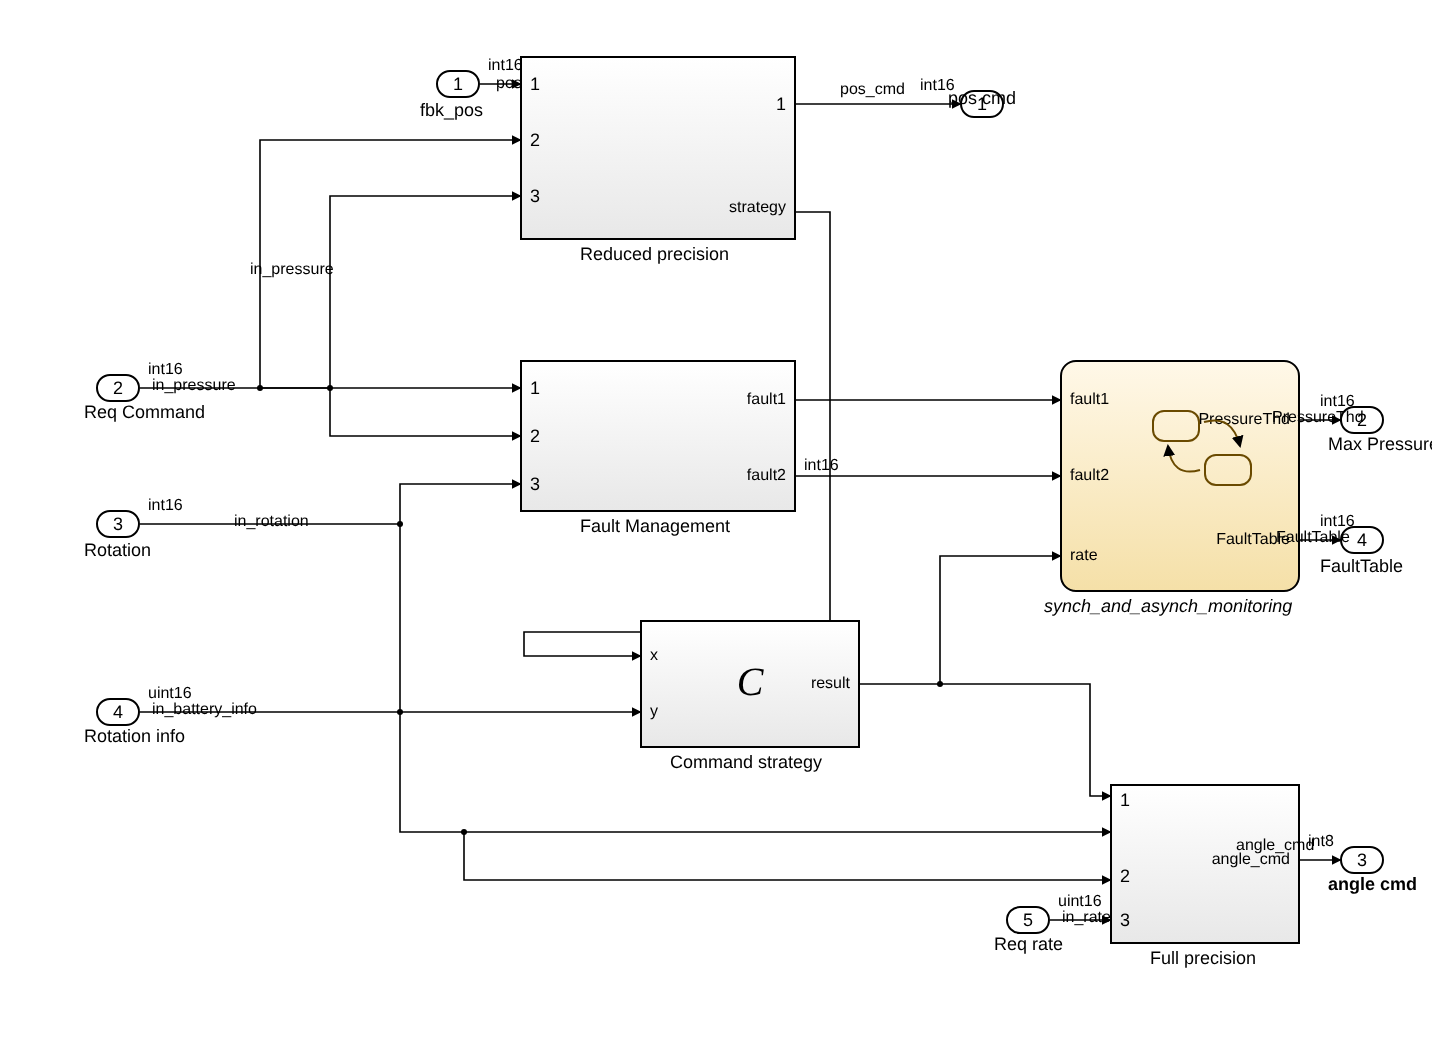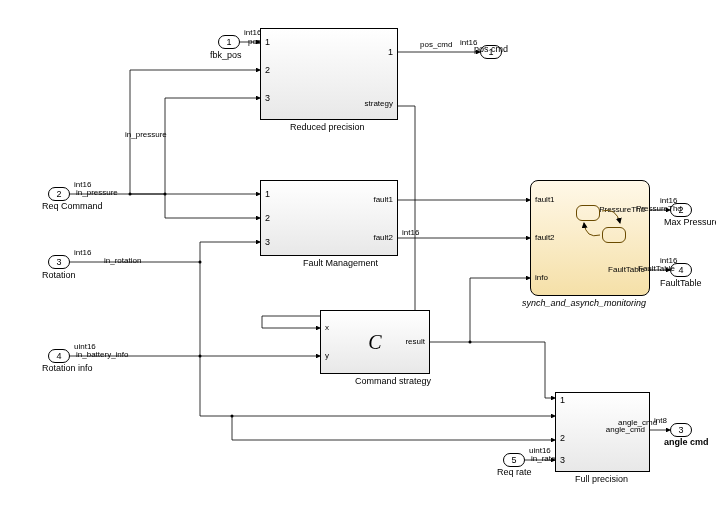--- a/index.html
+++ b/index.html
@@ -164,21 +164,21 @@
   <div class="datatype" style="left:74px; top:180px;">int16</div>
   <div class="block-label" style="left:42px; top:202px; width:50px; line-height:1;">Req Command</div>
   <div class="port-label" style="left:76px; top:188px;">in_pressure</div>
   <div class="port-label" style="left:125px; top:130px;">in_pressure</div>
 
   <div class="inport" style="left:48px; top:255px;">
     <span>3</span>
   </div>
   <div class="datatype" style="left:74px; top:248px;">int16</div>
   <div class="block-label" style="left:42px; top:270px;">Rotation</div>
-  <div class="port-label" style="left:68px; top:256px;padding-left:36px;">in_rotation</div>
+  <div class="port-label" style="left:81px; top:256px;padding-left:36px;">in_rotation</div>
 
   <div class="inport" style="left:48px; top:349px;">
     <span>4</span>
   </div>
   <div class="datatype" style="left:74px; top:342px;">uint16</div>
   <div class="block-label" style="left:42px; top:364px; width:50px; line-height:1;">Rotation info</div>
   <div class="port-label" style="left:76px; top:350px;">in_battery_info</div>
 
   <div class="inport" style="left:503px; top:453px;">
     <span>5</span>
@@ -197,42 +197,42 @@
   <div class="block-label" style="left:290px; top:122px;">Reduced precision</div>
 
   <div class="block" style="left:260px; top:180px; width:138px; height:76px;">
     <span class="port-label port-num" style="left:4px; top:8px;">1</span>
     <span class="port-label port-num" style="left:4px; top:32px;">2</span>
     <span class="port-label port-num" style="left:4px; top:56px;">3</span>
     <span class="port-label" style="right:4px; top:14px;">fault1</span>
     <span class="port-label" style="right:4px; top:52px;">fault2</span>
   </div>
   <div class="datatype" style="left:402px; top:228px;">int16</div>
-  <div class="block-label" style="left:290px; top:258px;margin-left:13px;">Fault Management</div>
+  <div class="block-label" style="left:290px; top:258px;">Fault Management</div>
 
   <div class="block" style="left:320px; top:310px; width:110px; height:64px;">
     <span class="port-label" style="left:4px; top:12px;">x</span>
     <span class="port-label" style="left:4px; top:40px;">y</span>
     <span class="port-label" style="right:4px; top:26px;">result</span>
     <span style="position:absolute; left:50%; top:50%; transform:translate(-50%,-50%); font-size:20px; font-style:italic; font-family:serif;">C</span>
   </div>
-  <div class="block-label" style="left:335px; top:376px;margin-left:20px;">Command strategy</div>
+  <div class="block-label" style="left:335px; top:376px;">Command strategy</div>
 
   <div class="block" style="left:555px; top:392px; width:95px; height:80px;">
     <span class="port-label port-num" style="left:4px; top:2px;">1</span>
     <span class="port-label port-num" style="left:4px; top:40px;">2</span>
     <span class="port-label port-num" style="left:4px; top:62px;">3</span>
     <span class="port-label" style="right:4px; top:32px;">angle_cmd</span>
   </div>
   <div class="block-label" style="left:575px; top:474px;">Full precision</div>
 
   <div class="block block-yellow" style="left:530px; top:180px; width:120px; height:116px;">
     <span class="port-label" style="left:4px; top:14px;">fault1</span>
     <span class="port-label" style="left:4px; top:52px;">fault2</span>
-    <span class="port-label" style="left:4px; top:92px;">info</span>
+    <span class="port-label" style="left:4px; top:92px;">rate</span>
     <span class="port-label" style="right:4px; top:24px;">PressureThd</span>
     <span class="port-label" style="right:4px; top:84px;">FaultTable</span>
 
     <div class="sf-icon" style="left:45px; top:24px;">
       <div class="sf-state" style="left:0; top:0;"></div>
       <div class="sf-state" style="left:26px; top:22px;"></div>
       <svg style="position:absolute; left:0; top:0; width:60px; height:44px;">
         <path d="M 26 6 Q 40 2 44 18" stroke="#6a4a00" stroke-width="1" fill="none" marker-end="url(#arr)"></path>
         <path d="M 24 30 Q 10 34 8 18" stroke="#6a4a00" stroke-width="1" fill="none" marker-end="url(#arr)"></path>
       </svg>

